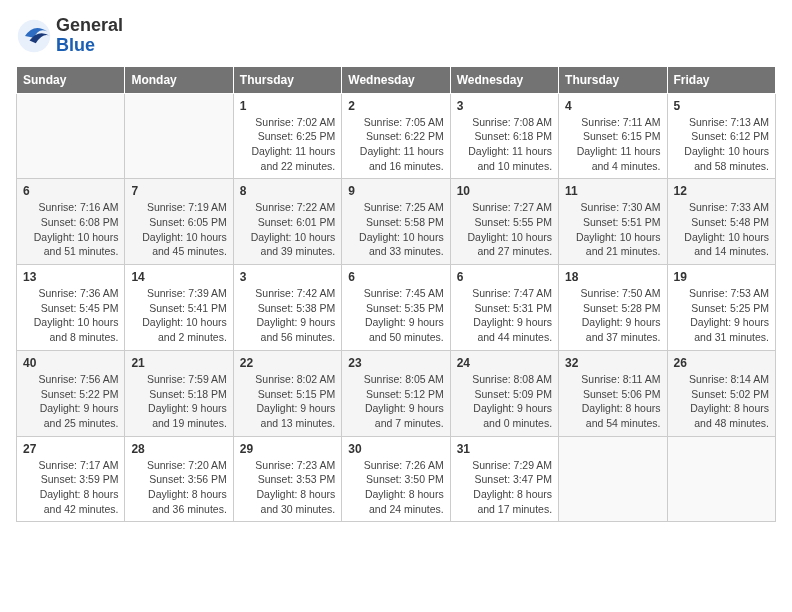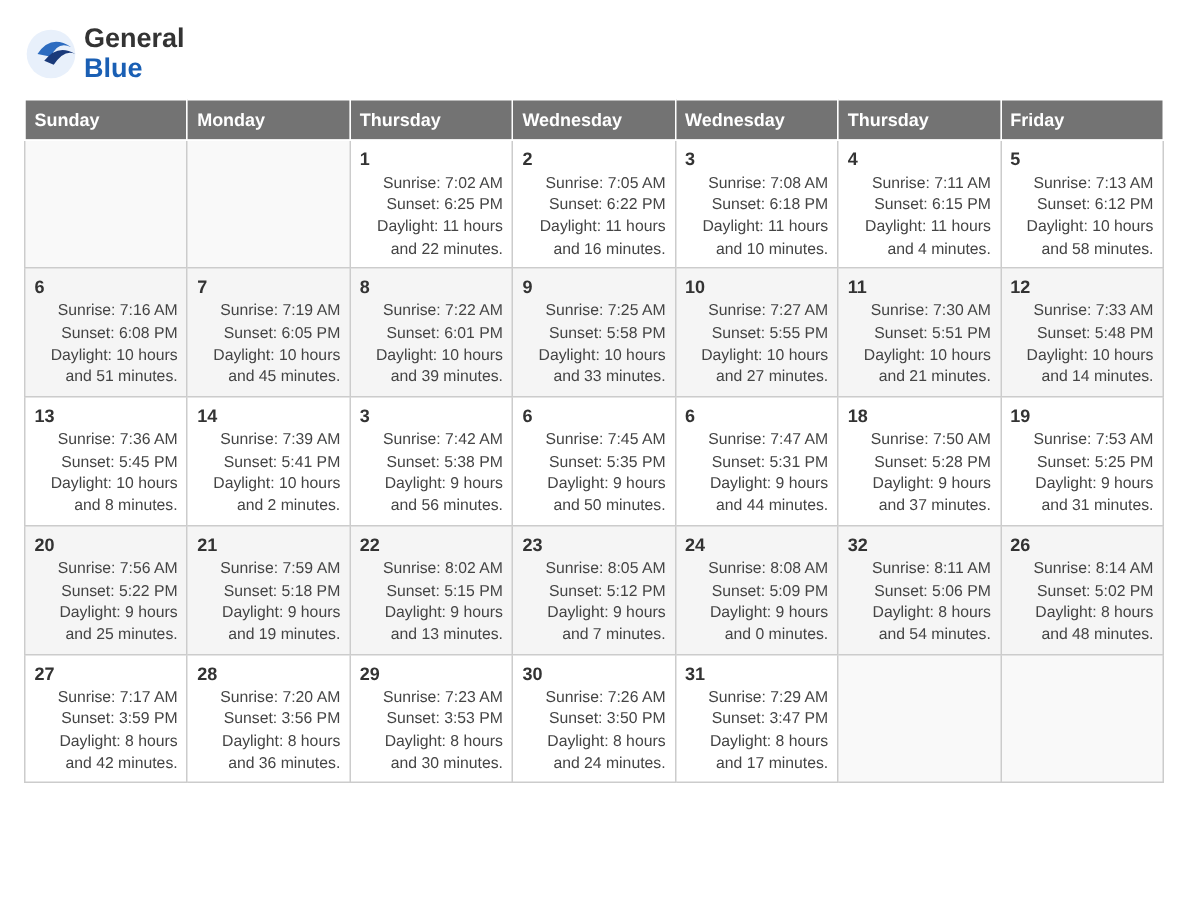--- a/index.html
+++ b/index.html
@@ -201,21 +201,21 @@
           <span class="day-num">18</span>
           <div class="day-detail">Sunrise: 7:50 AM<br>Sunset: 5:28 PM<br>Daylight: 9 hours and 37 minutes.</div>
         </td>
         <td>
           <span class="day-num">19</span>
           <div class="day-detail">Sunrise: 7:53 AM<br>Sunset: 5:25 PM<br>Daylight: 9 hours and 31 minutes.</div>
         </td>
       </tr>
       <tr>
         <td>
-          <span class="day-num">20</span>
+          <span class="day-num">40</span>
           <div class="day-detail">Sunrise: 7:56 AM<br>Sunset: 5:22 PM<br>Daylight: 9 hours and 25 minutes.</div>
         </td>
         <td>
           <span class="day-num">21</span>
           <div class="day-detail">Sunrise: 7:59 AM<br>Sunset: 5:18 PM<br>Daylight: 9 hours and 19 minutes.</div>
         </td>
         <td>
           <span class="day-num">22</span>
           <div class="day-detail">Sunrise: 8:02 AM<br>Sunset: 5:15 PM<br>Daylight: 9 hours and 13 minutes.</div>
         </td>

